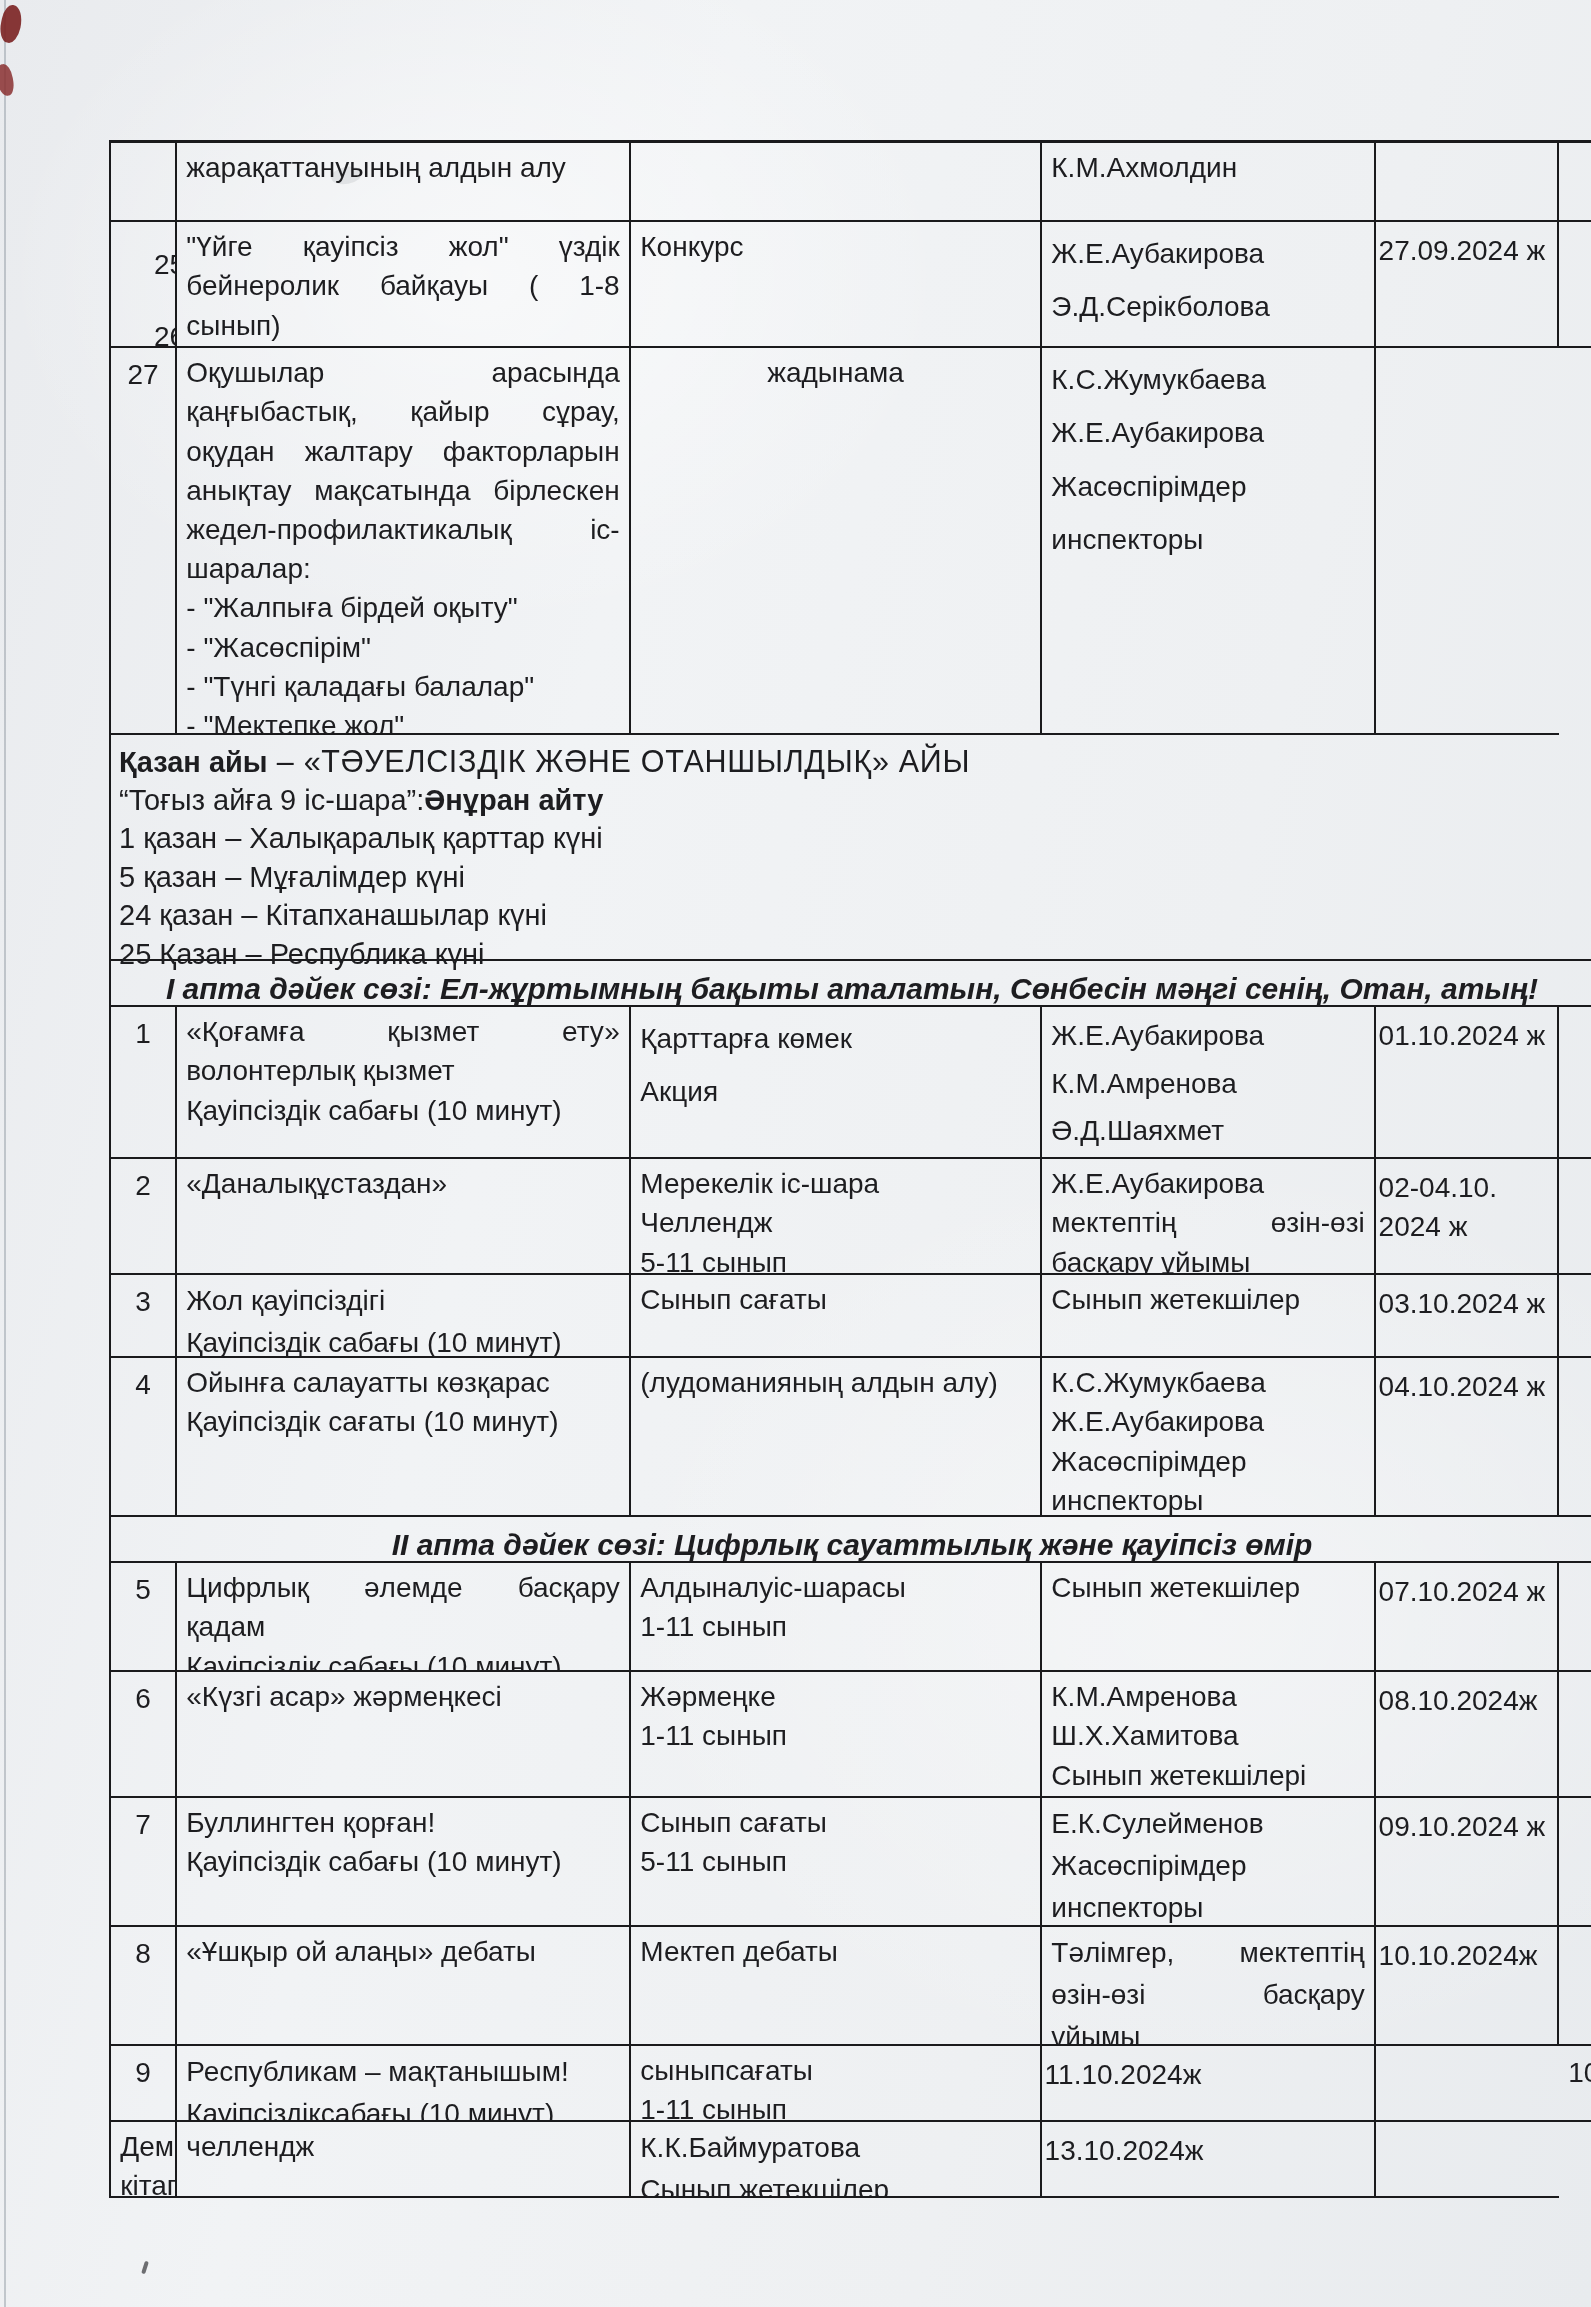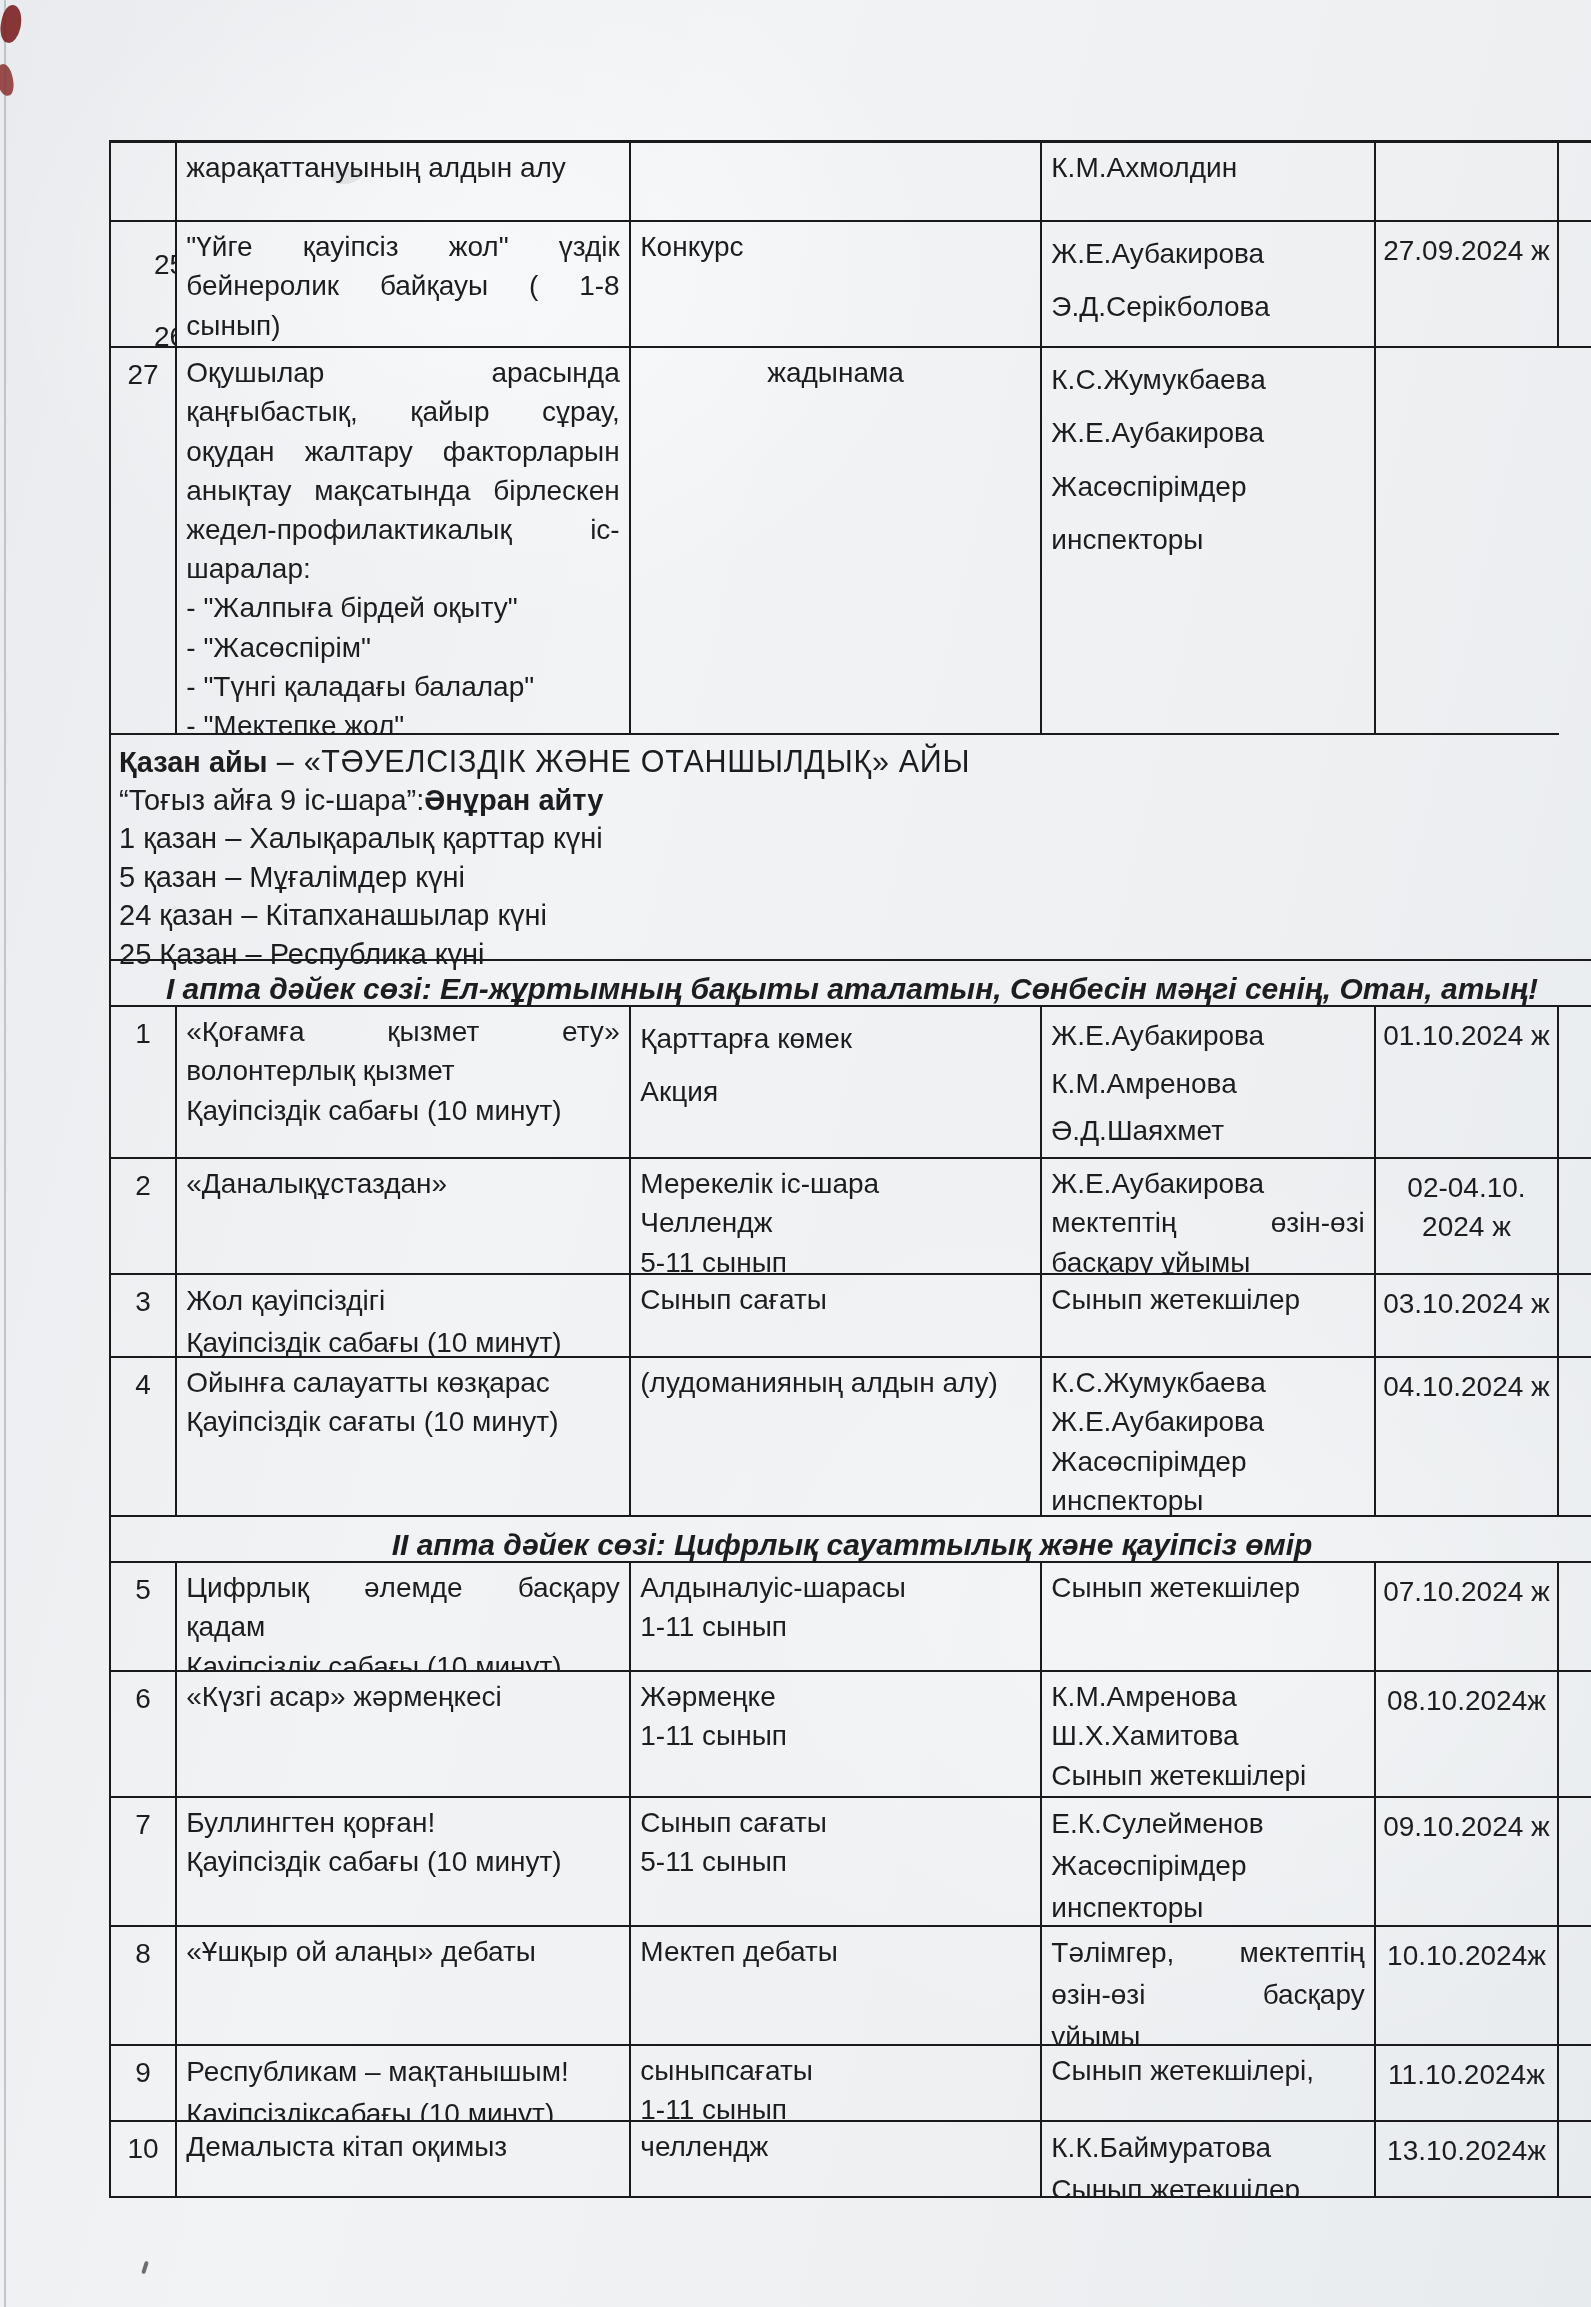--- a/index.html
+++ b/index.html
@@ -34,21 +34,21 @@
     border-bottom:2.6px solid #1a1a1c;
     padding:5.3px 9.3px;
     font-size:28px;
     line-height:1.4;
     white-space:pre-line;
     overflow:hidden;
     box-sizing:border-box;
   }
   .cell.cut{border-right:none;}
   .num{text-align:center;padding-top:6.6px;}
-  .date{text-align:center;font-size:28px;padding:9.3px 2.6px 5.3px 2.6px;}
+  .date{text-align:left;font-size:28px;padding:9.3px 2.6px 5.3px 2.6px;}
   .ln{min-height:1em;}
   .ln.just{text-align:justify;text-align-last:justify;white-space:normal;}
   .ln.ctr{text-align:center;text-align-last:center;}
   .sp15{line-height:1.5;}
   .sp17{line-height:1.7;}
   .sp19{line-height:1.9;}
   .sp26{line-height:2.6;padding-left:43px;}
   .band{
     grid-column:1 / -1;
     border-right:none;
@@ -178,21 +178,20 @@
       <div class="cell num ">8</div>
       <div class="cell act "><div class="ln">«Ұшқыр ой алаңы» дебаты</div></div>
       <div class="cell typ "><div class="ln">Мектеп дебаты</div></div>
       <div class="cell resp sp15"><div class="ln just">Тәлімгер, мектептің</div><div class="ln just">өзін-өзі басқару</div><div class="ln">ұйымы</div></div>
       <div class="cell date">10.10.2024ж</div>
       <div class="cell cut"></div>
       <div class="cell num ">9</div>
       <div class="cell act sp15"><div class="ln">Республикам – мақтанышым!</div><div class="ln">Қауіпсіздіксабағы (10 минут)</div></div>
       <div class="cell typ "><div class="ln">сыныпсағаты
 1-11 сынып</div></div>
-      <div class="cell resp "><div class="ln">Сынып жетекшілері,</div></div>
       <div class="cell date">11.10.2024ж</div>
       <div class="cell cut"></div>
       <div class="cell num ">10</div>
       <div class="cell act "><div class="ln">Демалыста кітап оқимыз</div></div>
       <div class="cell typ "><div class="ln">челлендж</div></div>
       <div class="cell resp sp15"><div class="ln">К.К.Баймуратова
 Сынып жетекшілер</div></div>
       <div class="cell date">13.10.2024ж</div>
       <div class="cell cut"></div>
     </div>

